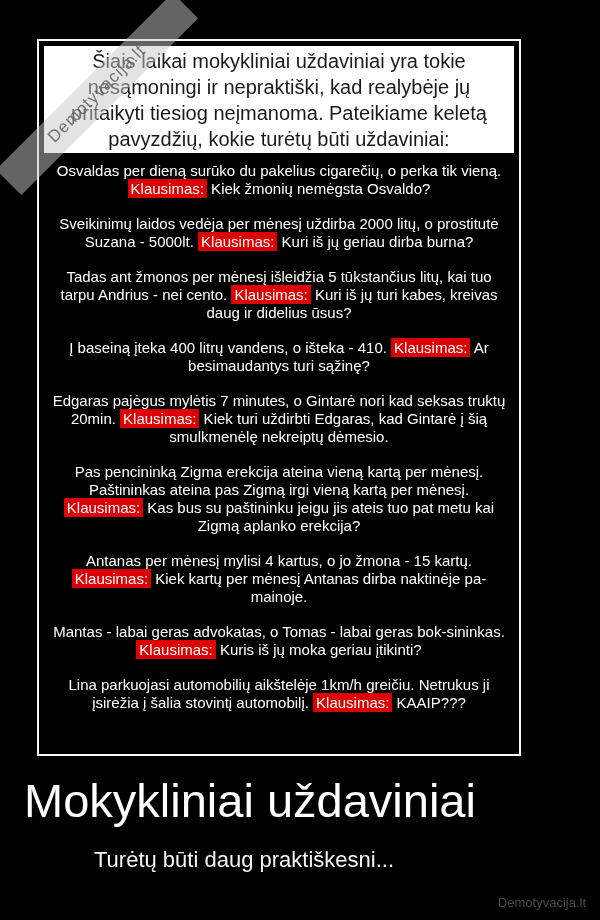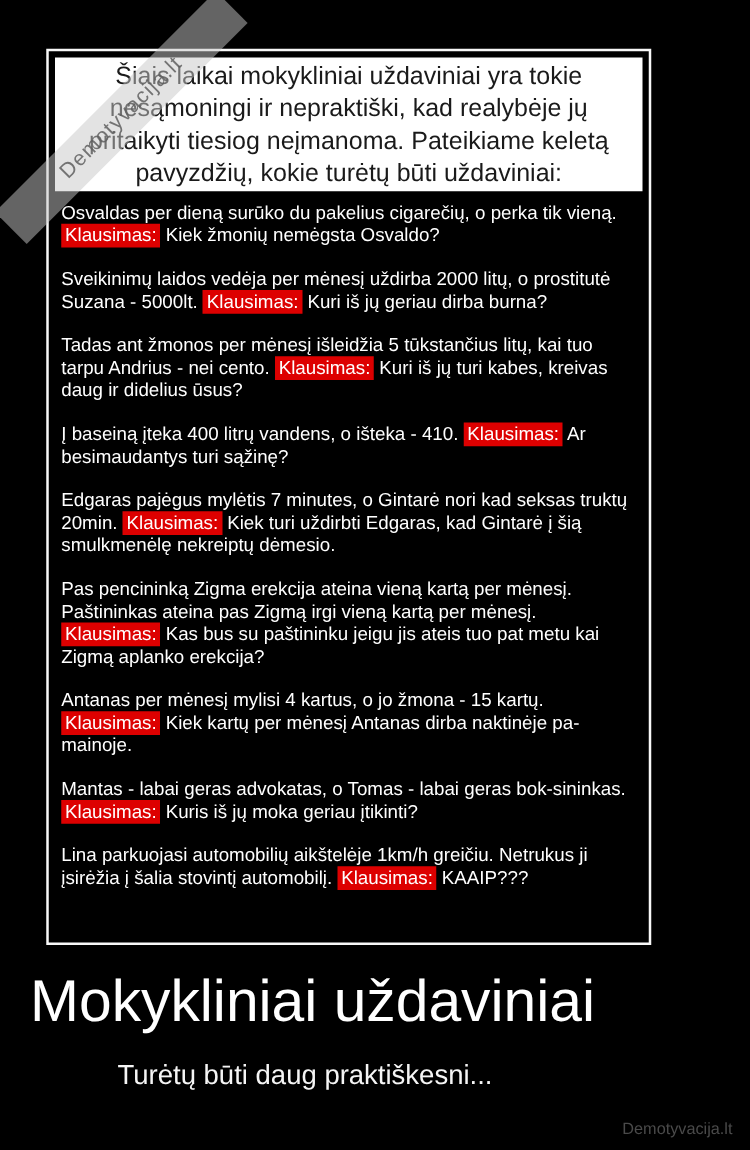--- a/index.html
+++ b/index.html
@@ -37,21 +37,21 @@
     padding: 0 6px;
     box-sizing: border-box;
   }
 
   
   .problems {
     padding: 9px 10px 0 10px;
     color: #ffffff;
     font-size: 15px;
     line-height: 18px;
-    text-align: left;
+    text-align: center;
   }
   .problems p { margin: 0 0 17px 0; }
   .q-label {
     background: #dd0000;
     color: #ffffff;
     padding: 1px 3px;
     white-space: nowrap;
   }
 
   

